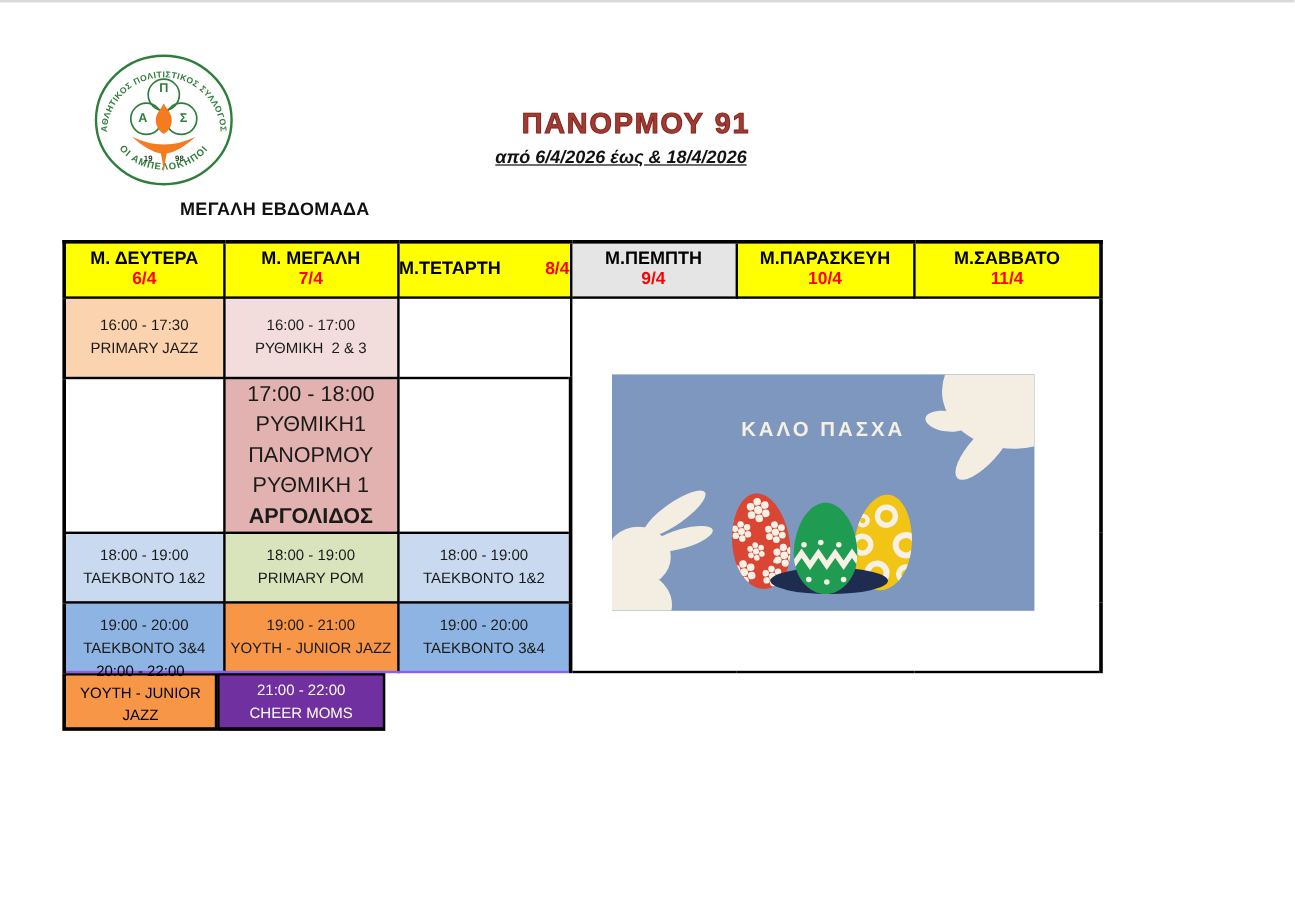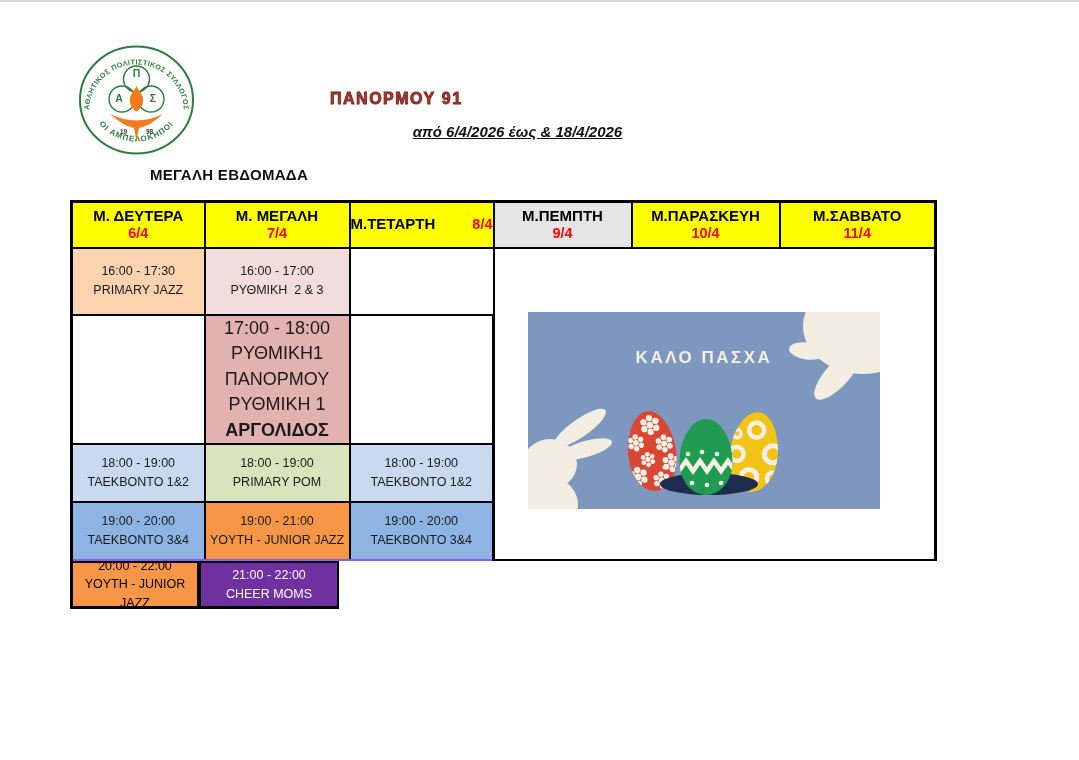--- a/index.html
+++ b/index.html
@@ -4,29 +4,29 @@
 <style>
   html,body{margin:0;padding:0;background:#ffffff;}
   body{font-family:"Liberation Sans","DejaVu Sans",sans-serif;}
   #page{position:relative;width:1079px;height:760px;background:#fff;overflow:hidden;}
   #top-rule{position:absolute;left:0;top:0;width:100%;height:2px;background:#d9d9d9;}
 
   
   #club-logo{position:absolute;left:77px;top:44px;width:119px;height:112px;}
   #doc-title{position:absolute;left:320px;top:52px;width:500px;text-align:center;
              font-size:17.5px;font-weight:bold;color:#111;white-space:pre-wrap;letter-spacing:.2px;}
-  #doc-subtitle{position:absolute;left:330px;top:90px;width:400px;text-align:left;
-             font-size:16px;font-weight:bold;letter-spacing:1.5px;
+  #doc-subtitle{position:absolute;left:330px;top:90px;width:400px;text-align:center;
+             font-size:24px;font-weight:bold;letter-spacing:1.5px;
              -webkit-text-stroke:.8px #7e241e;text-shadow:0 0 1px #c99;}
   #doc-daterange{position:absolute;left:330px;top:123px;width:375px;text-align:center;
              font-size:15px;font-weight:bold;font-style:italic;text-decoration:underline;color:#111;}
   #section-label{position:absolute;left:150px;top:166px;font-size:15px;font-weight:bold;color:#111;letter-spacing:.3px;}
 
   
-  #table-wrap{position:absolute;left:26px;top:200px;padding-left:44px;}
+  #table-wrap{position:absolute;left:8px;top:200px;padding-left:44px;}
   table.sched{border-collapse:collapse;table-layout:fixed;width:864px;}
   table.sched th,table.sched td{border:2px solid #000;padding:0;vertical-align:middle;}
   table.sched thead th{border-top:3px solid #000;background:#ffff00;}
   table.sched tr>*:first-child{border-left:3px solid #000;}
   table.sched tr>*:last-child{border-right:3px solid #000;}
   table.sched tbody tr.r4 td{border-bottom:2px solid #8b5cf6;}
   th .day{display:block;font-size:15px;font-weight:bold;color:#000;line-height:1.25;}
   th .date{display:block;font-size:14.5px;font-weight:bold;line-height:1.2;}
   th.inline{padding:0 11px;}
   th.inline .wrap{display:flex;justify-content:space-between;align-items:center;}
@@ -255,21 +255,21 @@
           </td>
           <td class="cell" style="background-color: rgb(141, 180, 226);">
             <div class="t">19:00 - 20:00</div>
             <div class="l">ΤΑΕΚΒΟΝΤΟ 3&amp;4</div>
           </td>
         </tr>
       </tbody>
     </table>
 
     <div id="row5">
-      <div class="cell5" style="background-color: rgb(247, 150, 70);">
+      <div class="cell5" style="background-color: rgb(247, 150, 70); justify-content: flex-end;">
         <div class="t">20:00 - 22:00</div>
         <div class="l">YOYTH - JUNIOR JAZZ</div>
       </div>
       <div class="cell5" style="background-color: rgb(112, 48, 160); color: rgb(255, 255, 255);">
         <div class="t">21:00 - 22:00</div>
         <div class="l b">CHEER MOMS</div>
       </div>
     </div>
   </div>
 </div>

